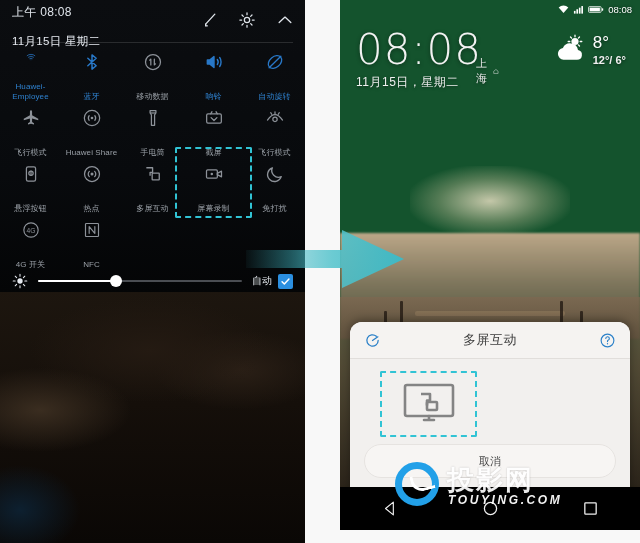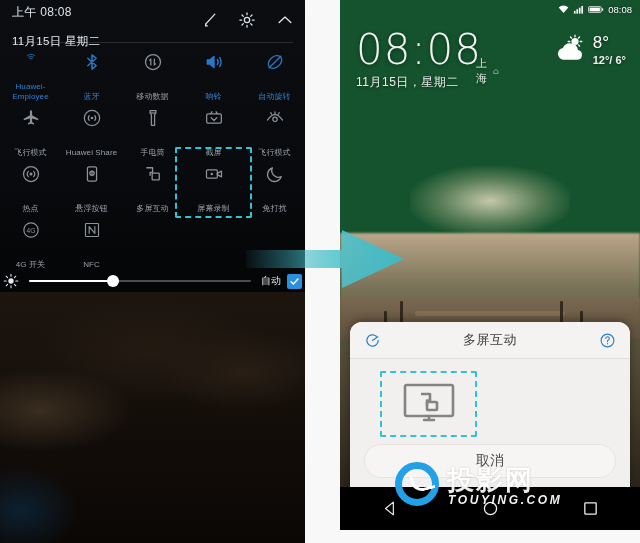--- a/index.html
+++ b/index.html
@@ -69,21 +69,21 @@
   .tile.off .glyph { color: #8d9299; }
   .tile.off .tlabel { color: #9aa0a7; }
 
   .highlight-box {
     position: absolute; left: 175px; top: 147px; width: 77px; height: 71px;
     border: 2.5px dashed #31c3d4; border-radius: 2px; pointer-events: none;
   }
 
   .brightness-row {
     position: absolute; left: 0; top: 268px; width: 305px; height: 26px;
-    display: flex; align-items: center; padding: 0 3px;
+    display: flex; align-items: center; padding: 0 12px;
   }
   .sun-icon { width: 16px; height: 16px; color: #e6eaf0; flex: none; }
   .slider { position: relative; flex: 1; height: 14px; margin: 0 10px; }
   .slider-track {
     position: absolute; left: 0; right: 0; top: 6px; height: 2px;
     background: #4a4d52; border-radius: 1px;
   }
   .slider-fill {
     position: absolute; left: 0; top: 6px; height: 2px; width: 38%;
     background: #ffffff; border-radius: 1px;
@@ -202,21 +202,21 @@
     position: absolute; left: 30px; top: 12px; width: 97px; height: 66px;
     border: 2px dashed #31c3d4; border-radius: 2px;
     display: flex; align-items: center; justify-content: center;
   }
   .device-icon { width: 54px; height: 44px; color: #848484; }
   .cancel-btn {
     position: absolute; left: 14px; right: 14px; bottom: 22px; height: 34px;
     background: #f7f5f3; border: 1px solid #e6e3e0; border-radius: 18px;
     display: flex; align-items: center; justify-content: center;
   }
-  .cancel-label { font-size: 14px; color: #4a4a4a; }
+  .cancel-label { font-size: 11px; color: #4a4a4a; }
 
   .navbar {
     position: absolute; left: 0; right: 0; bottom: 0; height: 43px;
     background: #000000; display: flex; align-items: center; justify-content: space-around;
     z-index: 9;
   }
   .nav-glyph { width: 17px; height: 17px; color: #f0f0f0; }
 
   
   .watermark {
@@ -362,35 +362,35 @@
         <div class="tile off">
           <svg class="glyph" viewBox="0 0 24 24" fill="none" stroke="currentColor" stroke-width="1.5" stroke-linecap="round">
             <path d="M3 14.5c3-4.4 6-6.6 9-6.6s6 2.2 9 6.6"></path>
             <circle cx="12" cy="13.6" r="2.6"></circle>
             <path d="M12 4.6v2.2M7 5.6l1 1.9M17 5.6l-1 1.9"></path>
           </svg>
           <div class="tlabel">飞行模式</div>
         </div>
 
         <div class="tile off">
+          <svg class="glyph" viewBox="0 0 24 24" fill="none" stroke="currentColor" stroke-width="1.5">
+            <rect x="6.5" y="3.5" width="11" height="17" rx="2"></rect>
+            <circle cx="12" cy="11" r="2.6"></circle>
+            <path d="M12 8.4v5.2" stroke-linecap="round"></path>
+          </svg>
+          <div class="tlabel">悬浮按钮</div>
+        </div>
+
+        <div class="tile off">
           <svg class="glyph" viewBox="0 0 24 24" fill="none" stroke="currentColor" stroke-width="1.5" stroke-linecap="round">
             <circle cx="12" cy="12" r="9"></circle>
             <circle cx="12" cy="12" r="1.8" fill="currentColor" stroke="none"></circle>
             <path d="M8.8 8.8a4.5 4.5 0 0 0 0 6.4M15.2 8.8a4.5 4.5 0 0 1 0 6.4"></path>
           </svg>
           <div class="tlabel">热点</div>
-        </div>
-
-        <div class="tile off">
-          <svg class="glyph" viewBox="0 0 24 24" fill="none" stroke="currentColor" stroke-width="1.5">
-            <rect x="6.5" y="3.5" width="11" height="17" rx="2"></rect>
-            <circle cx="12" cy="11" r="2.6"></circle>
-            <path d="M12 8.4v5.2" stroke-linecap="round"></path>
-          </svg>
-          <div class="tlabel">悬浮按钮</div>
         </div>
 
         <div class="tile off">
           <svg class="glyph" viewBox="0 0 24 24" fill="none" stroke="currentColor" stroke-width="1.6" stroke-linejoin="round">
             <path d="M4 4.5h7.5v5.5H8.5v4"></path>
             <rect x="11" y="11" width="8.5" height="8" rx="0.6"></rect>
           </svg>
           <div class="tlabel">多屏互动</div>
         </div>
 

